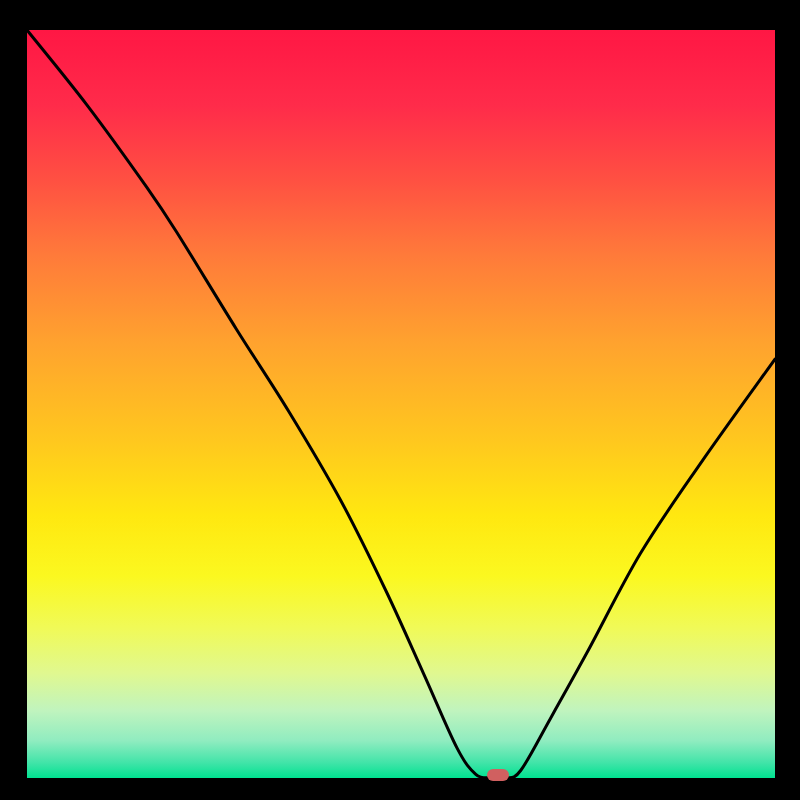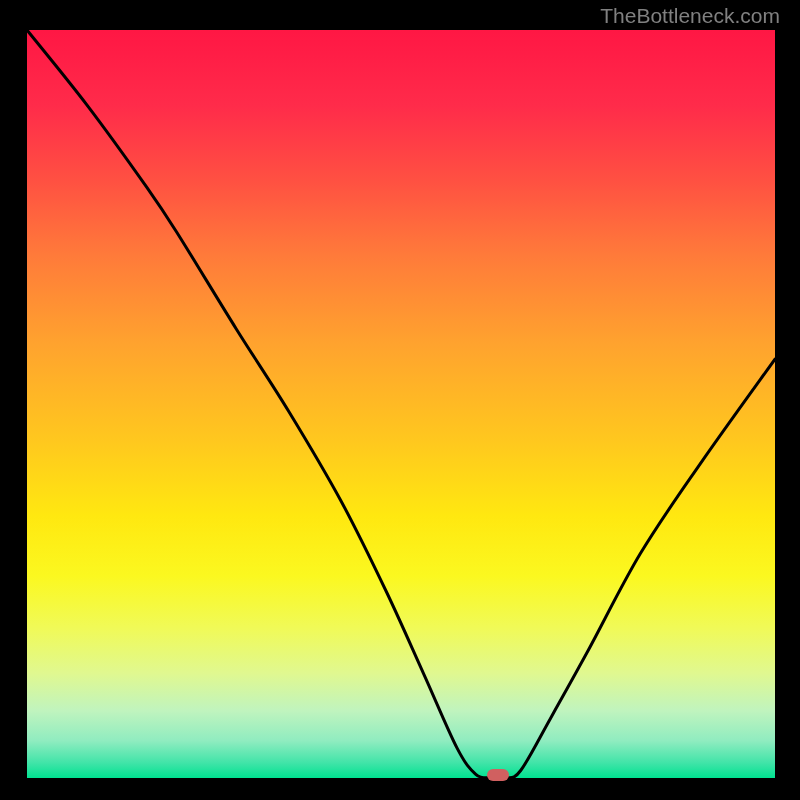--- a/index.html
+++ b/index.html
@@ -70,21 +70,20 @@
     background: #d06060;
     border-radius: 6px;
     transform: translate(-50%, -50%);
   }
 </style>
 </head>
 <body>
 
 <div class="container">
 
-  <div class="watermark">TheBottleneck.com</div>
 
   <div class="plot-area">
     <div class="gradient-bg"></div>
     <svg class="curve" viewBox="0 0 748 748" preserveAspectRatio="none">
       <path id="curve-path" fill="none" stroke="#000" stroke-width="3" stroke-linecap="round" d="M 0 0 C 9.973333333333334 12.46666666666666 39.89333333333333 48.61999999999996 59.84 74.79999999999995 C 79.78666666666668 100.97999999999995 104.72000000000001 135.88666666666657 119.68 157.07999999999993 C 134.64000000000001 178.27333333333328 134.64 178.27333333333337 149.6 201.96000000000004 C 164.56 225.6466666666667 190.74 269.28 209.44000000000003 299.2 C 228.14000000000004 329.12 244.3466666666667 352.8066666666667 261.8 381.48 C 279.25333333333333 410.15333333333336 297.9533333333333 441.32 314.15999999999997 471.24 C 330.3666666666666 501.16 345.3266666666666 532.3266666666667 359.03999999999996 561 C 372.75333333333333 589.6733333333333 384.5966666666667 617.0999999999999 396.44 643.28 C 408.2833333333333 669.46 421.3733333333333 701.25 430.09999999999997 718.08 C 438.82666666666665 734.9100000000001 443.19 739.2733333333333 448.8 744.26 C 454.41 749.2466666666667 458.7733333333333 747.3766666666667 463.76 748 C 468.74666666666667 748.6233333333333 473.73333333333335 749.2466666666667 478.72 748 C 483.7066666666667 746.7533333333333 486.2 750.4933333333333 493.68 740.52 C 501.16 730.5466666666666 512.38 708.1066666666666 523.6 688.16 C 534.82 668.2133333333334 546.04 648.2666666666667 561 620.84 C 575.96 593.4133333333334 594.66 554.7666666666667 613.36 523.6 C 632.0600000000001 492.43333333333334 650.76 466.2533333333334 673.2 433.84000000000003 C 695.6400000000001 401.4266666666667 735.5333333333333 346.57333333333327 748 329.11999999999995"></path>
     </svg>
     <div id="marker" class="marker" style="left: 471.24px; top: 745.008px;"></div>
   </div>
 
 </div>

